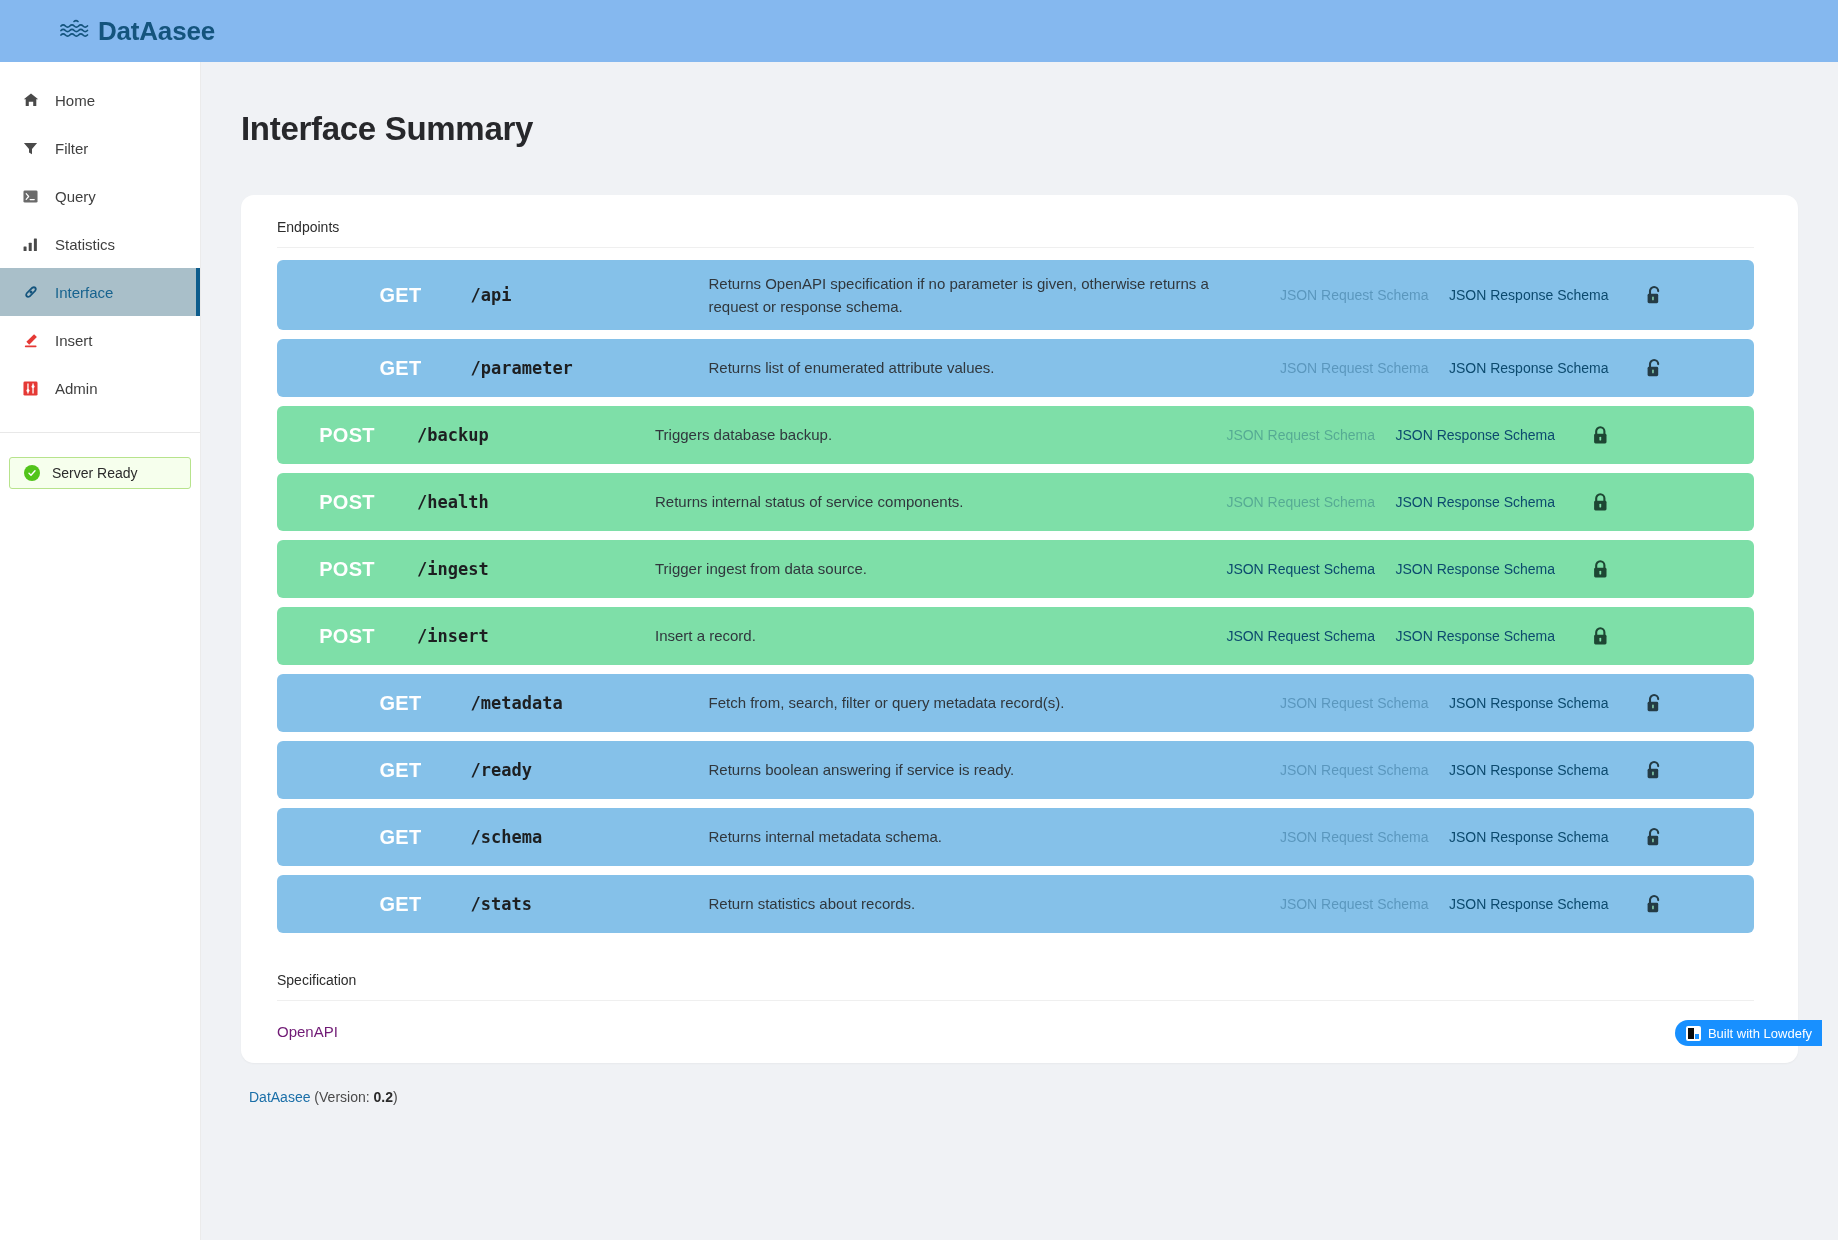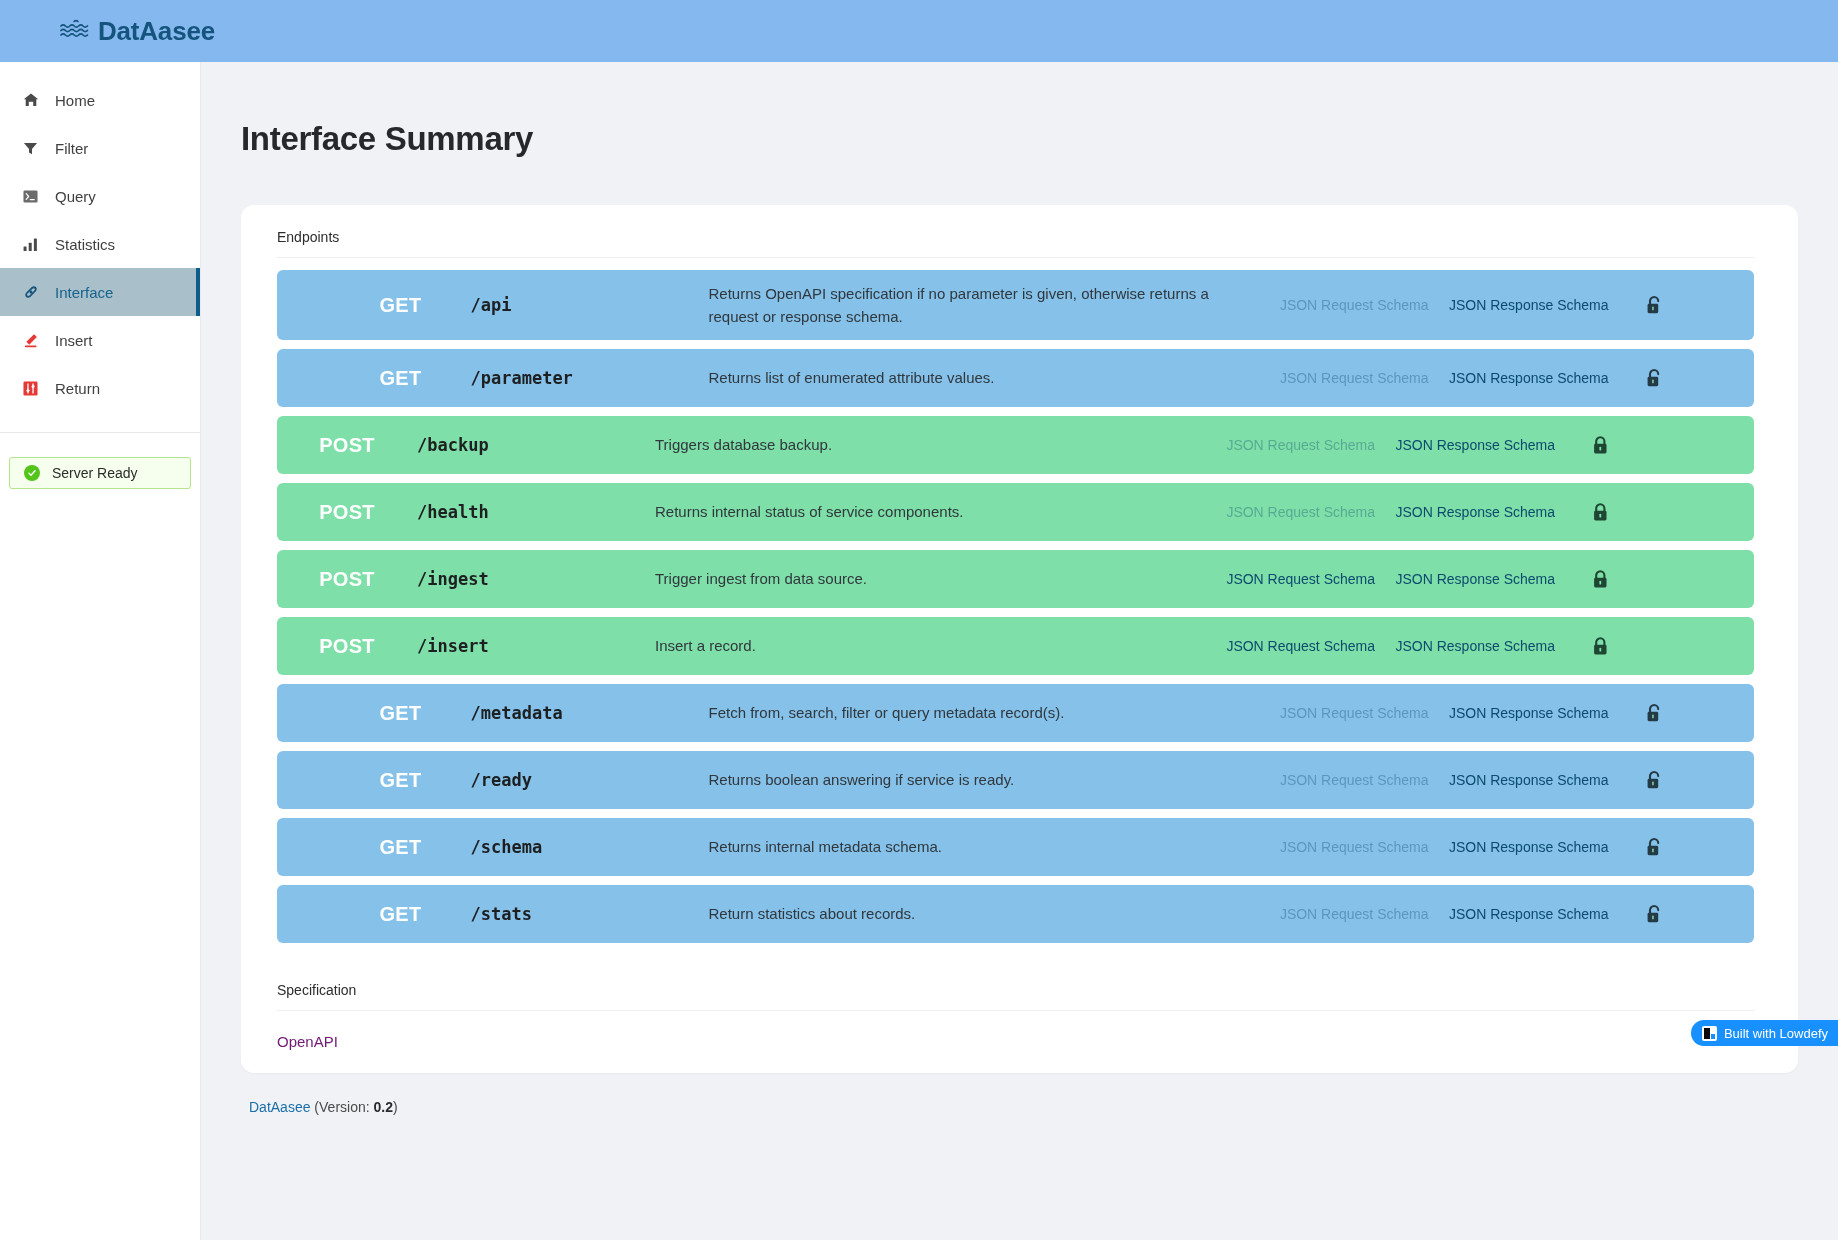--- a/index.html
+++ b/index.html
@@ -72,21 +72,21 @@
     flex: 0 0 16px;
   }
   .status-dot svg { display:block; }
   .status-text { font-size: 14px; color: #2b2b2b; }
 
   .sidebar-rule { width:1px; background:#ebebeb; }
 
   
   .main {
     flex: 1; background: #f0f2f5;
-    overflow: hidden; position: relative; margin-top: 10px;
+    overflow: hidden; position: relative;
   }
   .page-title {
     font-size: 33px; font-weight: 700; color: #27282b;
     padding: 48px 0 0 40px; letter-spacing: -.3px;
   }
 
   .card {
     margin: 47px 40px 0 40px;
     background: #ffffff;
     border-radius: 13px;
@@ -160,21 +160,21 @@
   .footer {
     padding: 26px 0 0 48px;
     font-size: 14px; color: #4a4a4a;
   }
   .footer a { color: #1a6fa8; text-decoration: none; cursor: pointer; }
   .footer b { color: #2b2b2b; }
 
   
   .lowdefy-badge {
     position: absolute;
-    right: 0px; bottom: 194px;
+    right: 16px; bottom: 194px;
     background: #1890ff;
     border-radius: 16px 0 0 16px;
     height: 26px;
     display: flex; align-items: center; gap: 7px;
     padding: 0 10px 0 11px;
     cursor: pointer;
   }
   .lowdefy-mark {
     width: 15px; height: 15px; background: #fff;
     border-radius: 2px; position: relative; flex: 0 0 15px;
@@ -280,21 +280,21 @@
           <svg width="15" height="15" viewBox="0 0 16 16">
             <rect x="0.5" y="0.5" width="15" height="15" rx="1.5" fill="#e53935"></rect>
             <g stroke="#fff" stroke-width="1.4" stroke-linecap="round">
               <path d="M5.3 3.2v9.6"></path>
                 <path d="M10.7 3.2v9.6"></path>
             </g>
             <circle cx="5.3" cy="10" r="1.6" fill="#fff"></circle>
             <circle cx="10.7" cy="5.8" r="1.6" fill="#fff"></circle>
           </svg>
         </span>
-        <span class="nav-label">Return</span>
+        <span class="nav-label">Admin</span>
       </div>
 
     </div>
 
     <div class="nav-sep"></div>
 
     <div class="status-badge">
       <span class="status-dot">
         <svg width="10" height="10" viewBox="0 0 10 10">
           <path d="M2 5.2 4 7.2 8 2.8" stroke="#fff" stroke-width="1.4" fill="none" stroke-linecap="round" stroke-linejoin="round"></path>

